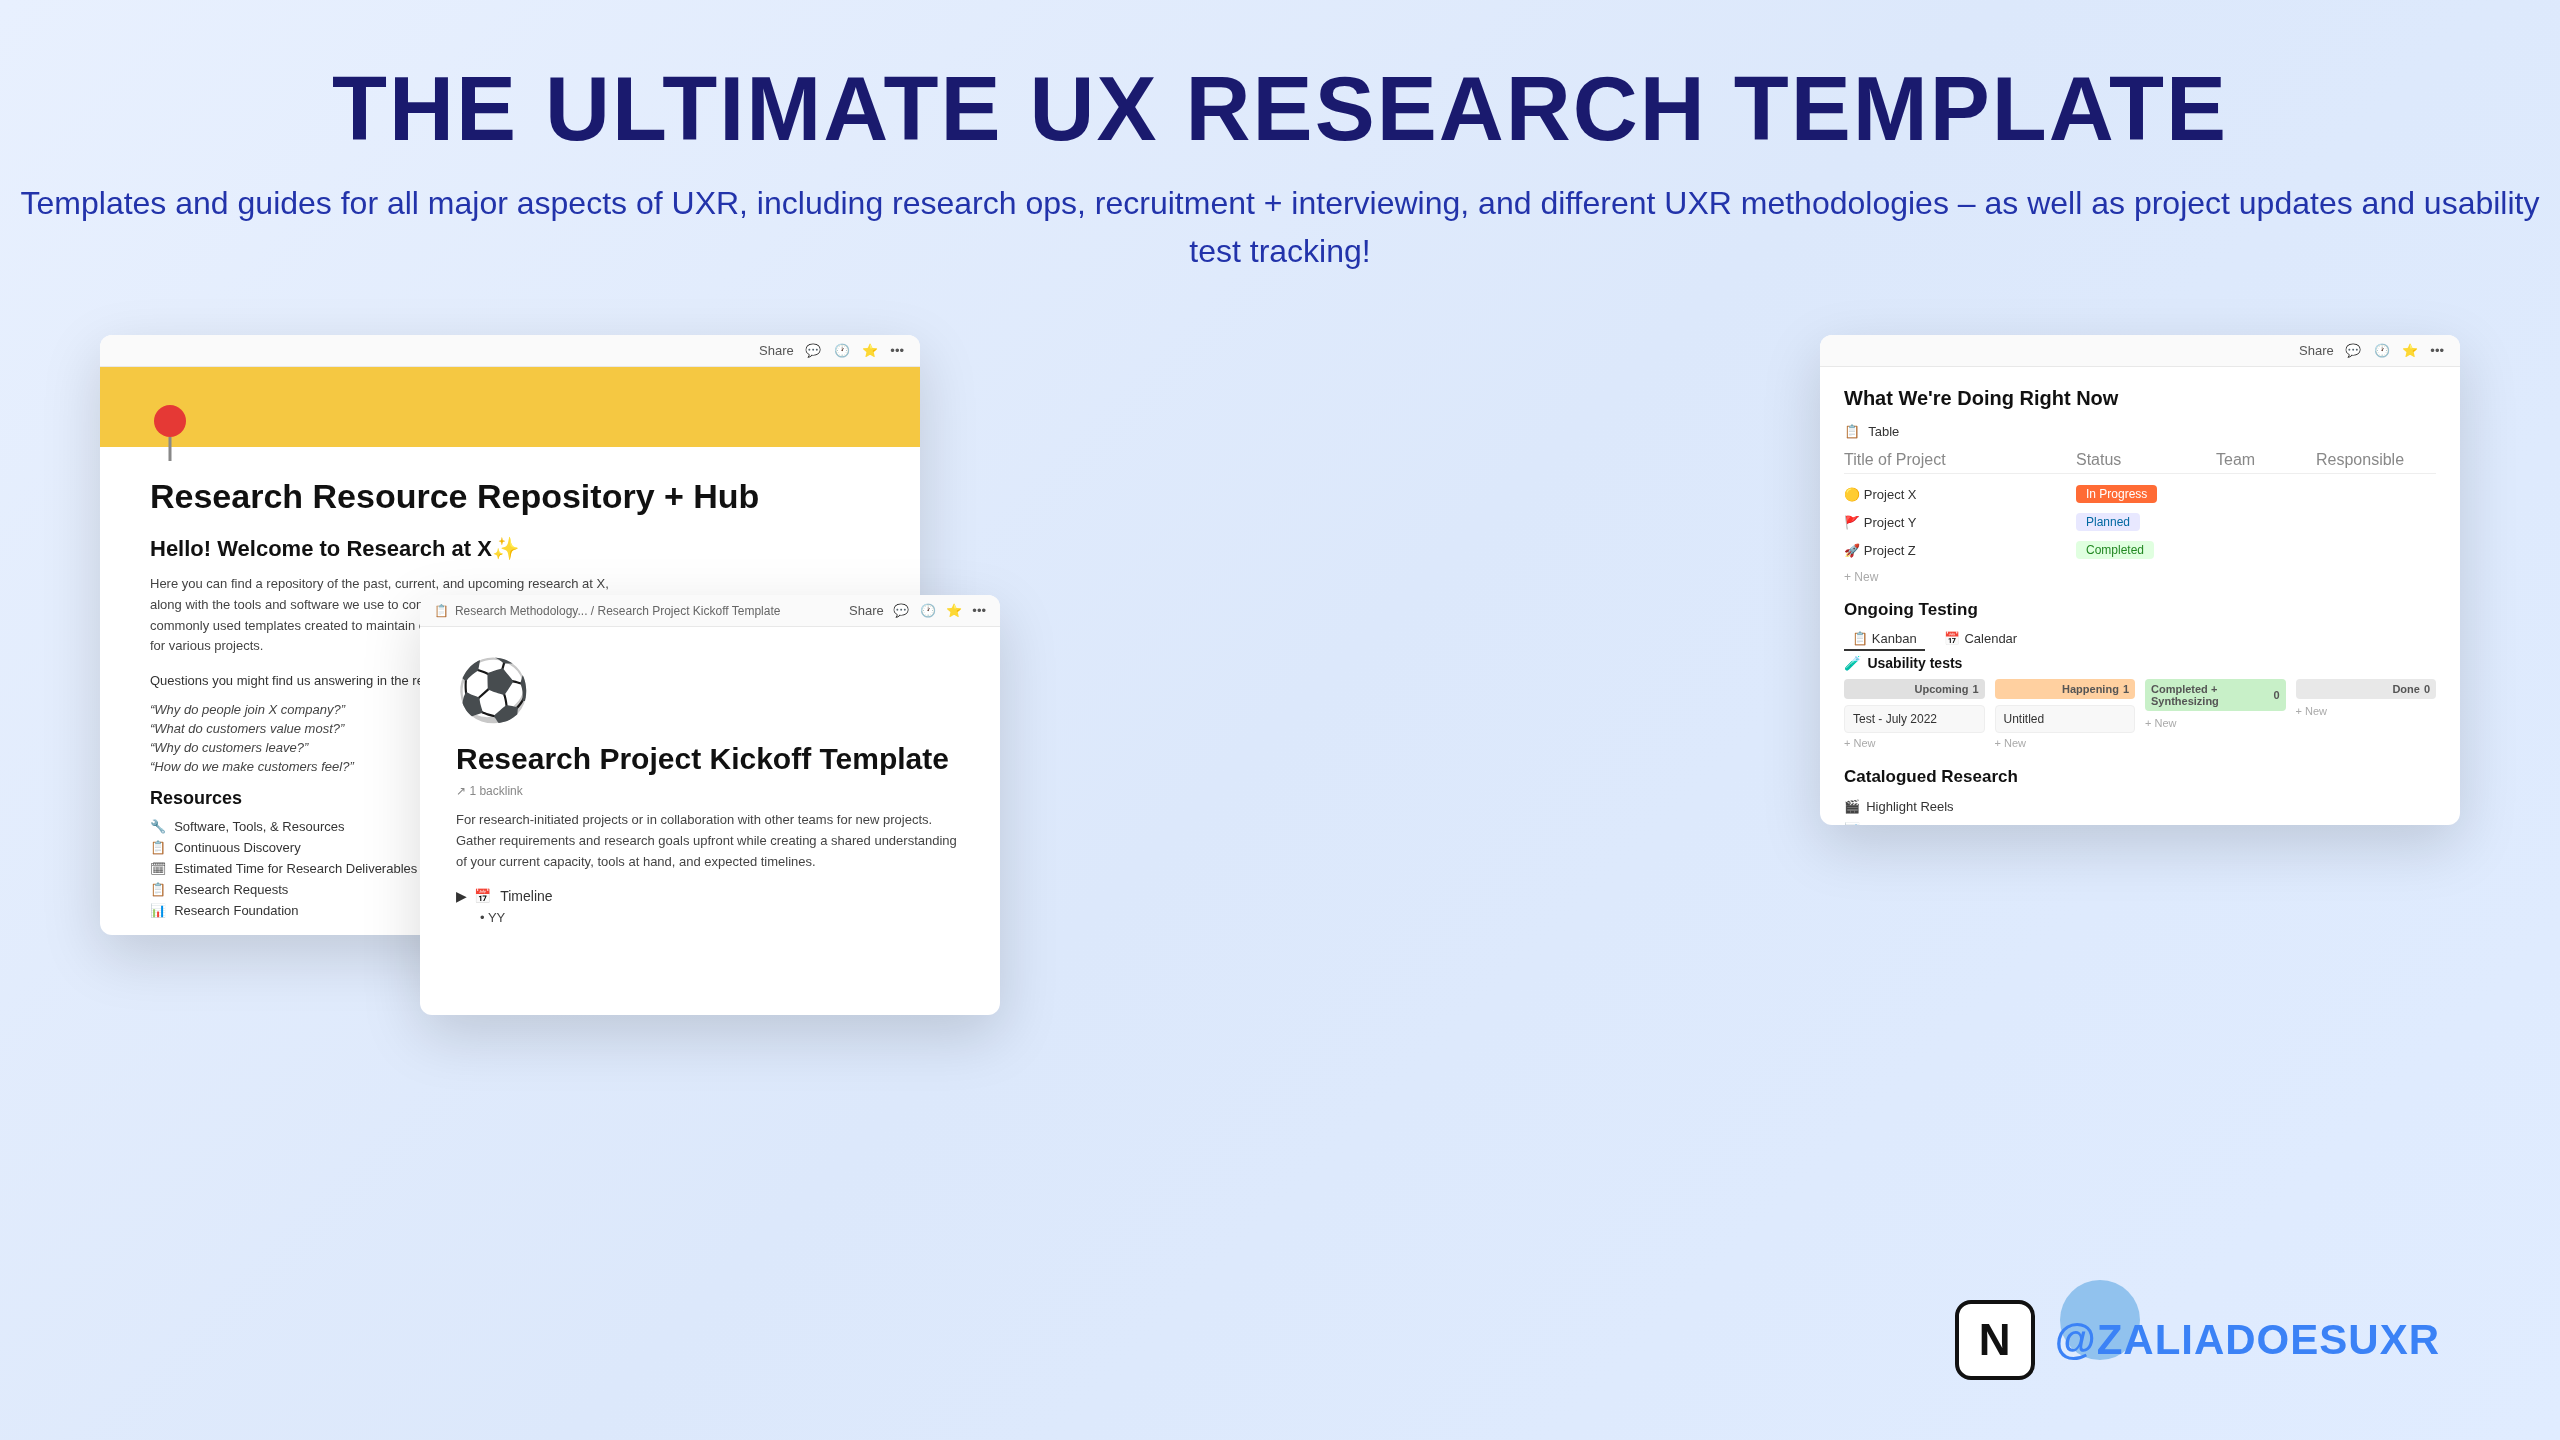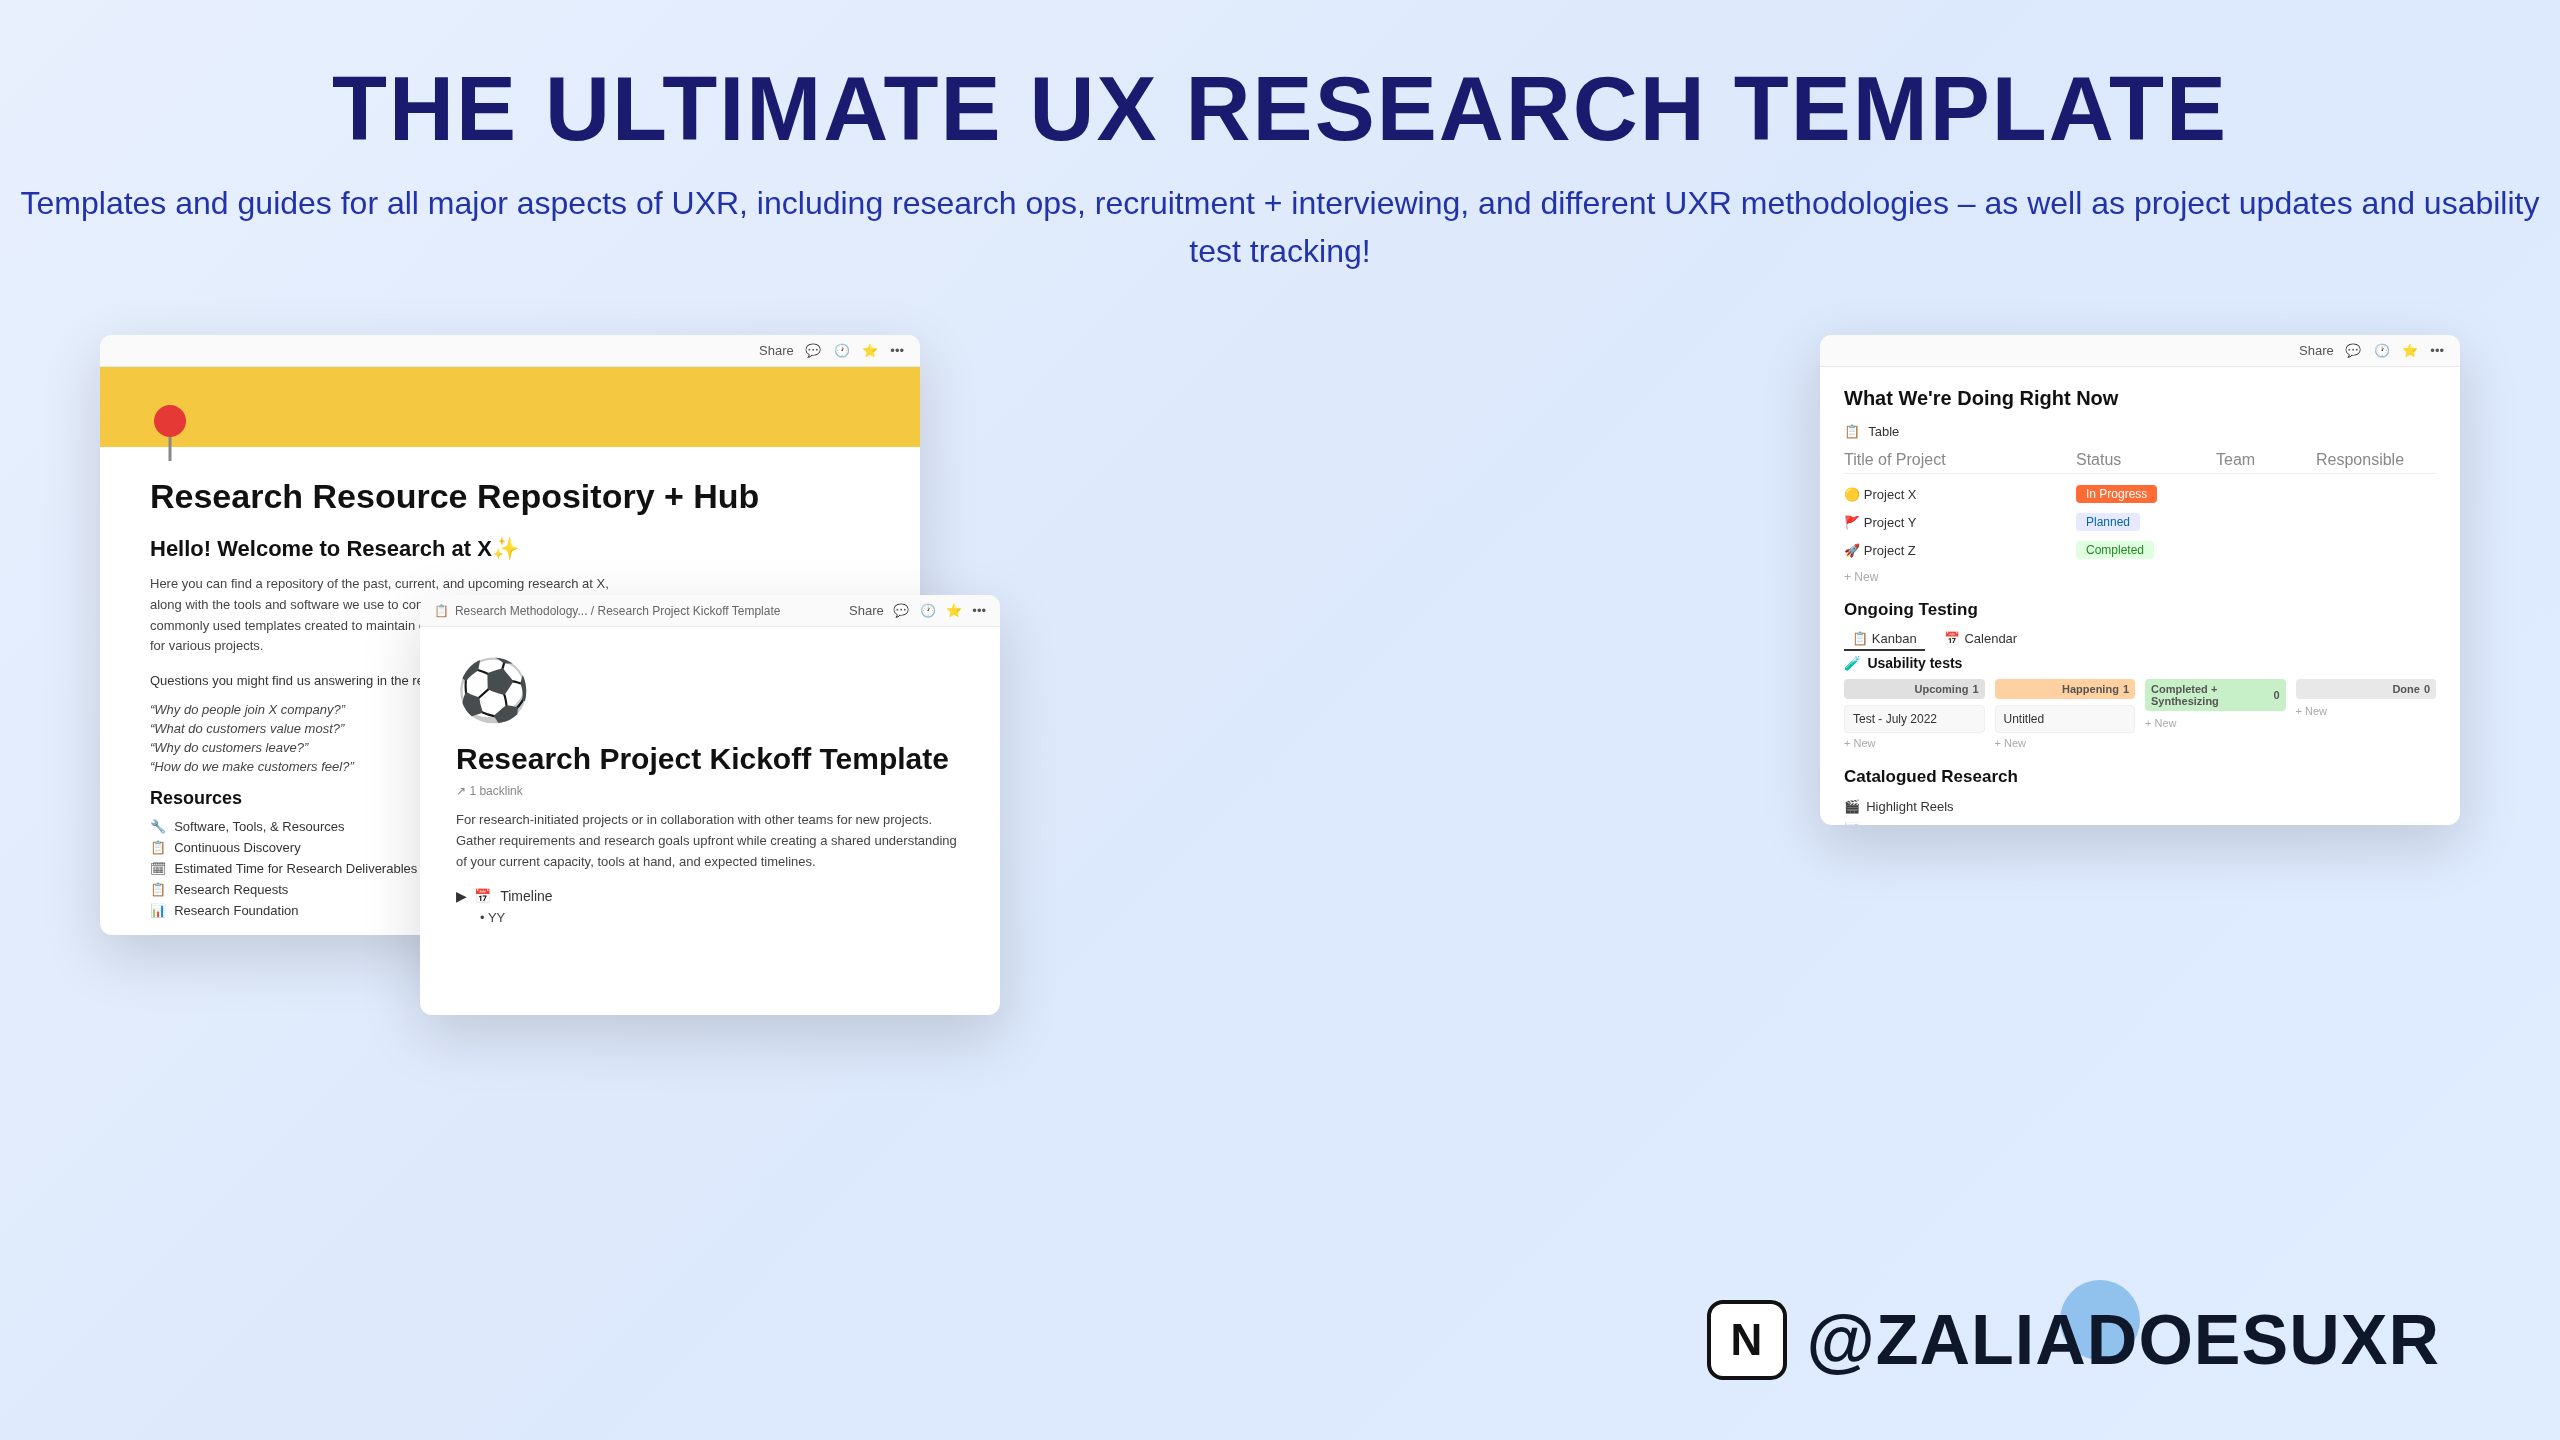--- a/index.html
+++ b/index.html
@@ -366,23 +366,23 @@
       border: 4px solid #111;
       border-radius: 16px;
       display: flex;
       align-items: center;
       justify-content: center;
       font-size: 44px;
       font-weight: 900;
       color: #111;
     }
     .branding-handle {
-      font-size: 70px;
+      font-size: 42px;
       font-weight: 900;
-      color: #0f172a;
+      color: #3b82f6;
       letter-spacing: 1px;
     }
 
     
     .blue-circle {
       position: absolute;
       bottom: 80px;
       right: 420px;
       width: 80px;
       height: 80px;

